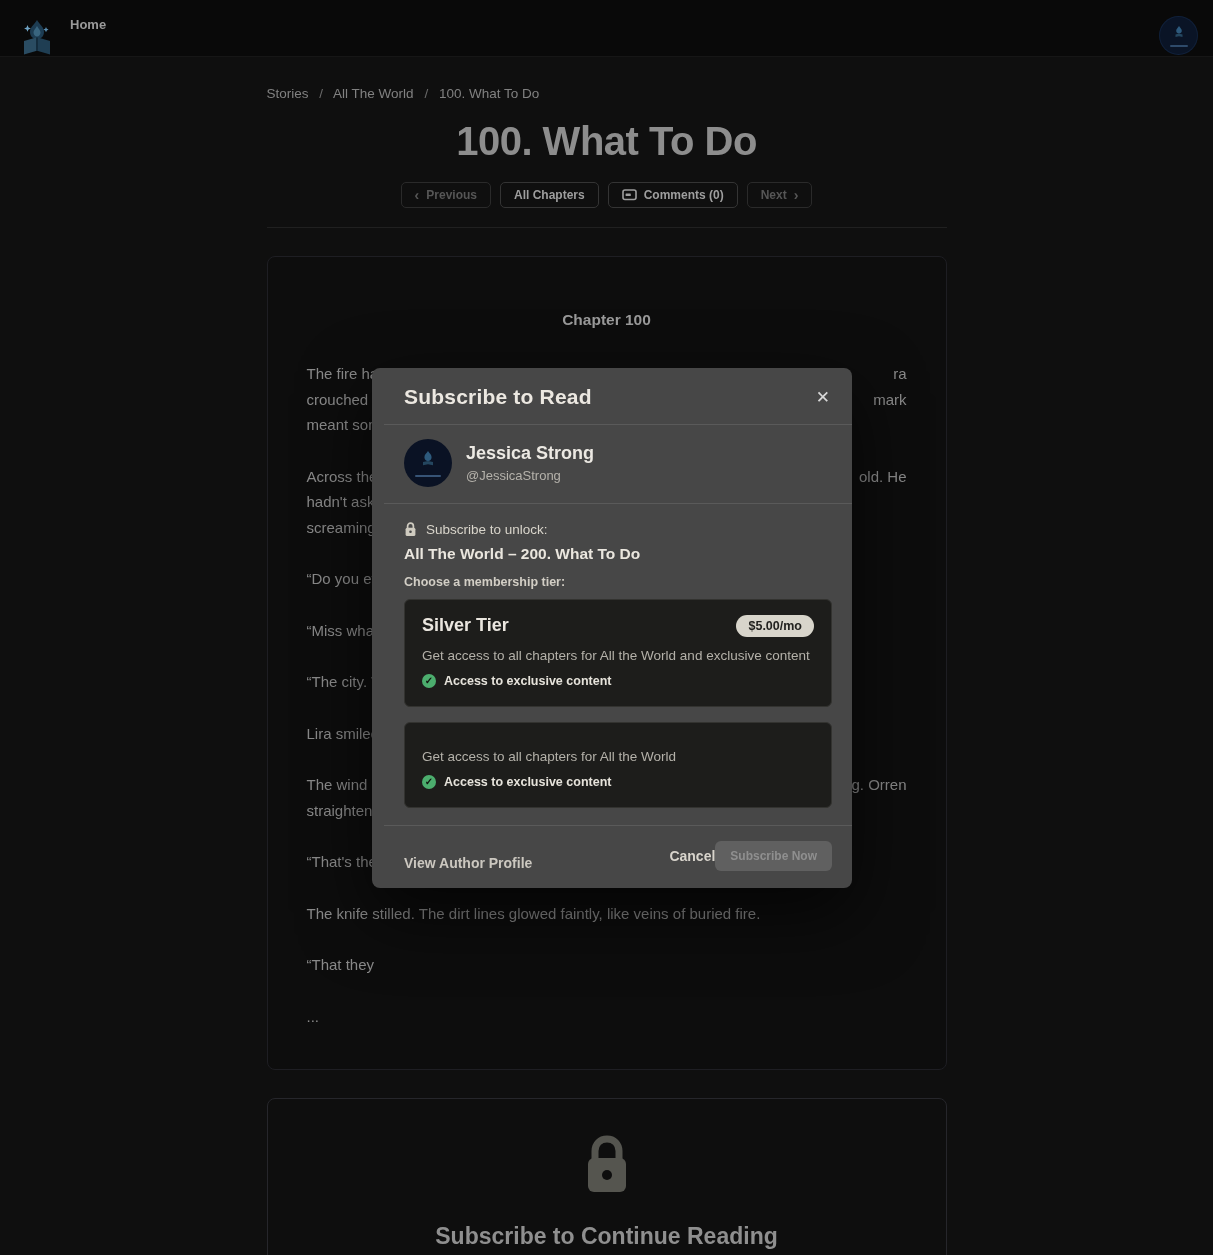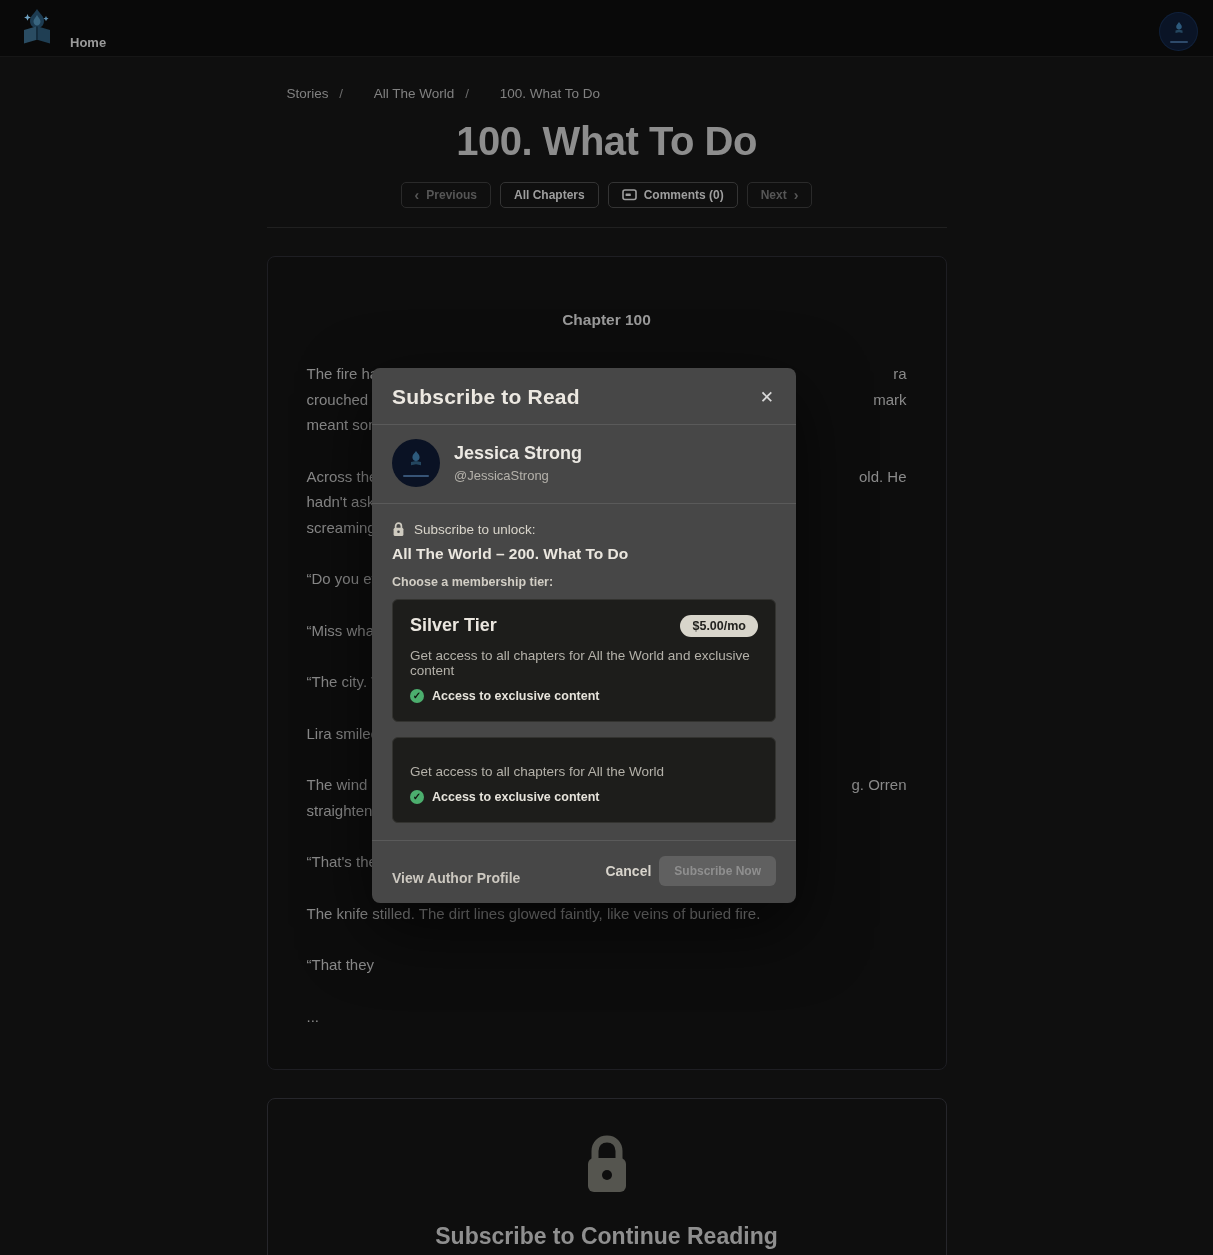--- a/index.html
+++ b/index.html
@@ -1,30 +1,30 @@
 <!DOCTYPE html>
 <html><head>
 <meta charset="utf-8">
 <style>
   * { margin:0; padding:0; box-sizing:border-box; }
   html,body { background:#0f0f0f; }
   body { font-family:"Liberation Sans", sans-serif; }
   .page { position:relative; width:1213px; height:1255px; overflow:hidden; background:#0f0f0f; }
 
   
-  .navbar { height:57px; background:#090909; border-bottom:1px solid #161616; display:flex; align-items:flex-end; padding:6px 16px; }
+  .navbar { height:57px; background:#090909; border-bottom:1px solid #161616; display:flex; align-items:flex-start; padding:17px 16px; }
   .logo { width:42px; height:44px; display:flex; align-items:center; justify-content:center; cursor:pointer; }
   .nav-home { margin-left:12px; font-size:13px; font-weight:bold; color:#9a9a9a; cursor:pointer; }
   .nav-avatar { margin-left:auto; width:37px; height:37px; border-radius:50%; background:#0a1426; display:flex; flex-direction:column; align-items:center; justify-content:center; cursor:pointer; box-shadow:0 0 0 1px #10203a; }
   .nav-avatar .mini-dots { margin-top:2px; width:18px; height:2px; background:rgba(90,140,190,.45); border-radius:1px; }
 
   
   .content { width:680px; margin:0 auto; }
   .breadcrumb { margin-top:29px; font-size:13.5px; color:#818181; }
-  .breadcrumb span.crumb { cursor:pointer;margin-left:20px; }
+  .breadcrumb span.crumb { cursor:pointer; }
   .breadcrumb .sep { margin:0 7px; color:#6a6a6a; }
   .page-title { margin-top:18px; text-align:center; font-size:40px; font-weight:bold; color:#8d8d8d; letter-spacing:-0.5px; }
   .chapter-nav { margin-top:18px; display:flex; justify-content:center; gap:9px; }
   .cbtn { display:flex; align-items:center; gap:7px; border:1px solid #343434; border-radius:5px; background:transparent; padding:5px 13px; font-size:12px; font-weight:bold; color:#9e9e9e; cursor:pointer; font-family:inherit; }
   .cbtn.dim { color:#565656; border-color:#2a2a2a; }
   .cbtn .chev { font-size:14px; line-height:1; }
   .rule { margin-top:19px; border:0; border-top:1px solid #202020; }
 
   
   .story-card { margin-top:28px; background:#0d0d0d; border:1px solid #1e1e23; border-radius:8px; padding:50px 39px 40px; }
@@ -32,21 +32,21 @@
   .story-text { margin-top:28px; }
   .line { display:flex; justify-content:space-between; font-size:15px; color:#8a8a8a; line-height:25.5px; }
   .line.gap { margin-top:26px; }
 
   
   .paywall-card { margin-top:28px; background:#0e0e0e; border:1px solid #26262b; border-radius:8px; padding:36px 30px 40px; text-align:center; }
   .paywall-lock { display:inline-block; }
   .paywall-heading { margin-top:22px; font-size:23px; font-weight:bold; color:#8f8f8f; }
 
   
-  .modal { position:absolute; left:372px; top:368px; width:424px; background:#474747; border-radius:8px; box-shadow:0 25px 70px rgba(0,0,0,.65); color:#e9e5de; }
+  .modal { position:absolute; left:372px; top:368px; width:480px; background:#474747; border-radius:8px; box-shadow:0 25px 70px rgba(0,0,0,.65); color:#e9e5de;padding-left:12px; }
   .modal-header { display:flex; align-items:center; justify-content:space-between; padding:17px 20px 15px; border-bottom:1px solid #5a5a5a; }
   .modal-title { font-size:21px; font-weight:bold; color:#ece8e1; letter-spacing:0.2px; }
   .modal-close { background:none; border:none; color:#d8d8d8; font-size:17px; cursor:pointer; line-height:1; padding:2px; font-family:inherit; }
   .author-row { display:flex; align-items:center; gap:14px; padding:14px 20px 16px; border-bottom:1px solid #5a5a5a; }
   .author-avatar { width:48px; height:48px; border-radius:50%; background:#0a1224; flex:0 0 auto; display:flex; flex-direction:column; align-items:center; justify-content:center; }
   .author-avatar .mini-dots { margin-top:3px; width:26px; height:2px; background:rgba(100,150,200,.5); border-radius:1px; }
   .author-name { font-size:18px; font-weight:bold; color:#ece9e3; }
   .author-handle { margin-top:4px; font-size:13px; color:#b5b2ab; }
   .unlock-section { padding:18px 20px 0; }
   .unlock-row { display:flex; align-items:center; gap:9px; }
@@ -58,21 +58,21 @@
   .tier-card + .tier-card { margin-top:15px; }
   .tier-top { display:flex; align-items:flex-start; justify-content:space-between;text-align:center; }
   .tier-name { font-size:18px; font-weight:bold; color:#eae6df; }
   .tier-price { background:#d8d5cb; color:#22221f; font-size:12.5px; font-weight:bold; border-radius:999px; padding:4px 12px; }
   .tier-desc { margin-top:11px; font-size:13.5px; color:#b4b1a9; }
   .tier-feature { margin-top:11px; display:flex; align-items:center; gap:8px; }
   .check { width:14px; height:14px; border-radius:50%; background:#4cae6e; color:#10140f; font-size:10px; font-weight:bold; display:flex; align-items:center; justify-content:center; line-height:1; }
   .feature-label { font-size:12.5px; font-weight:bold; color:#e6e3db; }
   .modal-footer { margin-top:17px; border-top:1px solid #5a5a5a; padding:15px 20px 17px; display:flex; align-items:flex-end; }
   .author-profile-link { font-size:14px; font-weight:bold; color:#ccc8c0; background:none; border:none; cursor:pointer; font-family:inherit; }
-  .footer-right { margin-left:auto; display:flex; align-items:center; gap:8px; }
+  .footer-right { margin-left:auto; display:flex; align-items:center; gap:0; }
   .cancel-btn { font-size:14px; font-weight:bold; color:#d8d4cc; background:none; border:none; cursor:pointer; font-family:inherit; }
   .subscribe-btn { background:#606060; border:none; border-radius:6px; padding:8px 15px; font-size:12px; font-weight:bold; color:#8f8f8f; cursor:pointer; font-family:inherit; }
 </style>
 </head>
 <body>
 
 <div class="page">
 
   <div class="navbar">
     <div class="logo">

